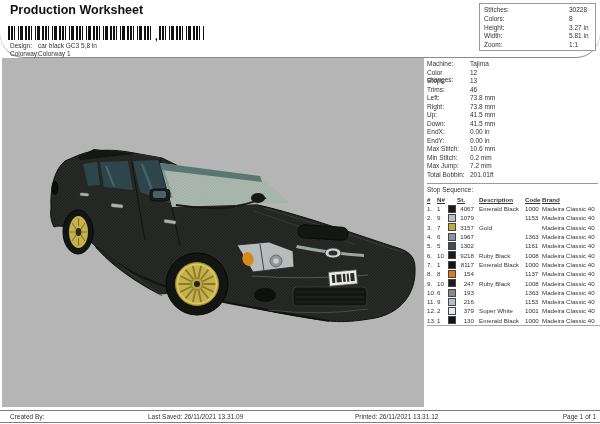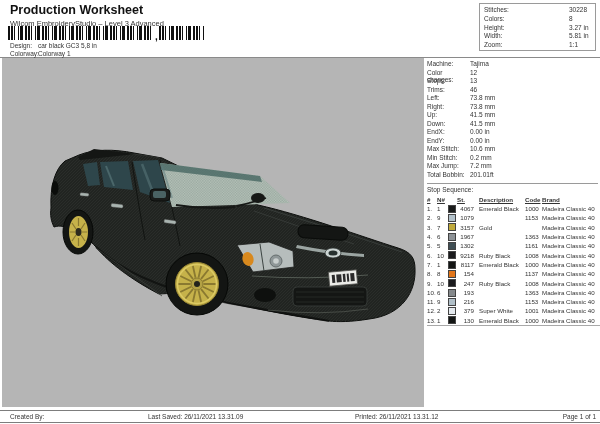--- a/index.html
+++ b/index.html
@@ -1,20 +1,20 @@
 <!DOCTYPE html>
 <html><head>
 <meta charset="utf-8">
 <style>
   html,body{margin:0;padding:0;}
   body{width:600px;height:424px;background:#ffffff;font-family:"Liberation Sans",sans-serif;color:#222;}
   .page{position:relative;width:600px;height:424px;background:#fff;overflow:hidden;}
 
   
-  .hdr{position:absolute;left:0;top:0;width:600px;height:57px;border-bottom:1px solid #8a8a8a;background:#fff;}
+  .hdr{position:absolute;left:0;top:0;width:600px;height:57px;border-bottom:1px solid #8a8a8a;background:#fff;border-radius:24px;}
   .title{position:absolute;left:10px;top:3px;font-size:12.5px;font-weight:bold;color:#111;}
   .subtitle{position:absolute;left:10px;top:19px;font-size:7.5px;color:#333;}
   .barcode-row{position:absolute;left:8px;top:26px;height:14px;display:flex;align-items:flex-end;}
   .bc{height:14px;background:repeating-linear-gradient(90deg,#101010 0 2px,#fff 2px 3px,#101010 3px 5px,#fff 5px 6px,#101010 6px 7px,#fff 7px 10px,#101010 10px 11px,#fff 11px 12px,#101010 12px 15px,#fff 15px 17px);}
   .bc1{width:146px;}
   .bc2{width:46px;}
   .bc-comma{font-size:10px;font-weight:bold;color:#101010;margin:0 1px;line-height:6px;}
   .meta-row{position:absolute;left:10px;font-size:6.5px;color:#333;display:flex;}
   .meta-row .lbl{width:28px;}
   .meta-design{top:42px;}
@@ -54,21 +54,20 @@
   .f-printed{left:355px;}
   .f-page{right:4px;}
 </style>
 </head>
 <body>
 
 <div class="page">
 
   <div class="hdr">
     <div class="title">Production Worksheet</div>
-    <div class="subtitle">Wilcom EmbroideryStudio – Level 3 Advanced</div>
     <div class="barcode-row">
       <div class="bc bc1"></div>
       <div class="bc-comma">,</div>
       <div class="bc bc2"></div>
     </div>
     <div class="meta-row meta-design">
       <span class="lbl">Design:</span>
       <span class="val">car black GC3 5,8 in</span>
     </div>
     <div class="meta-row meta-colorway">

